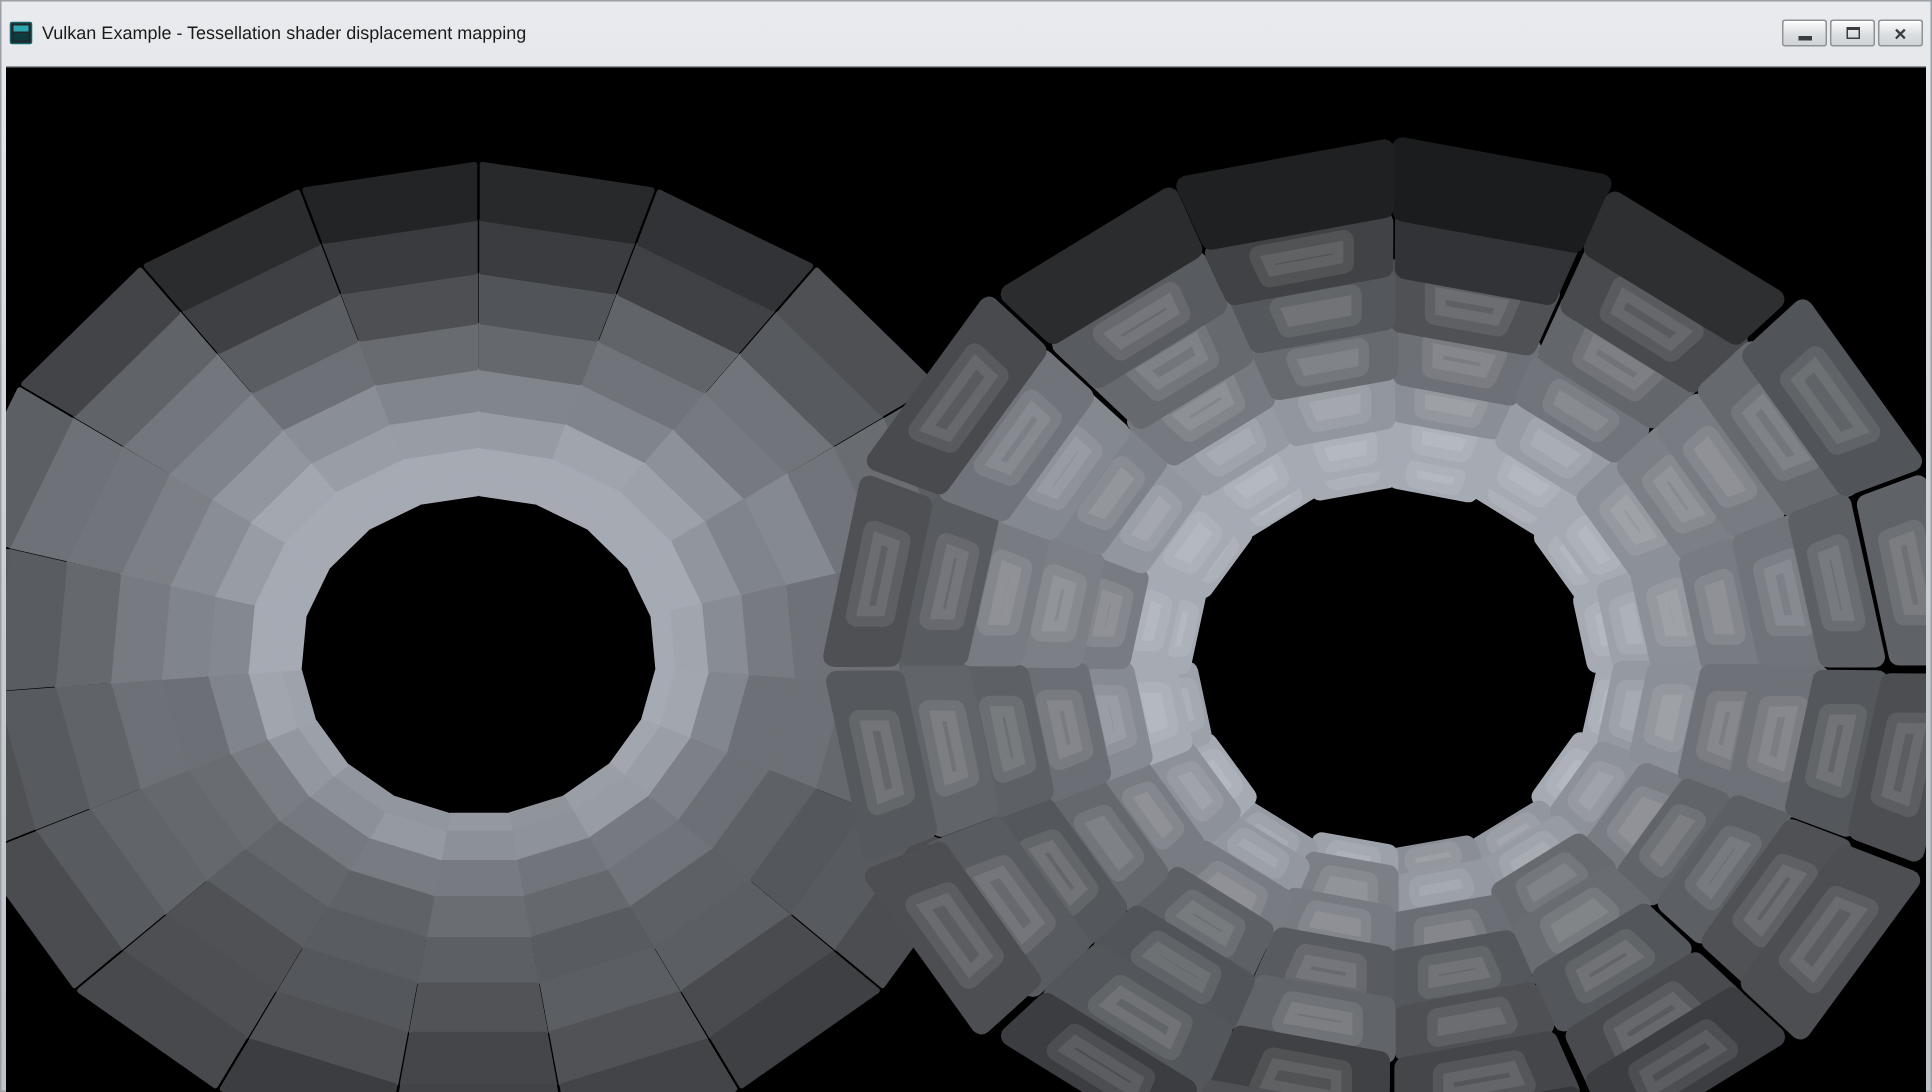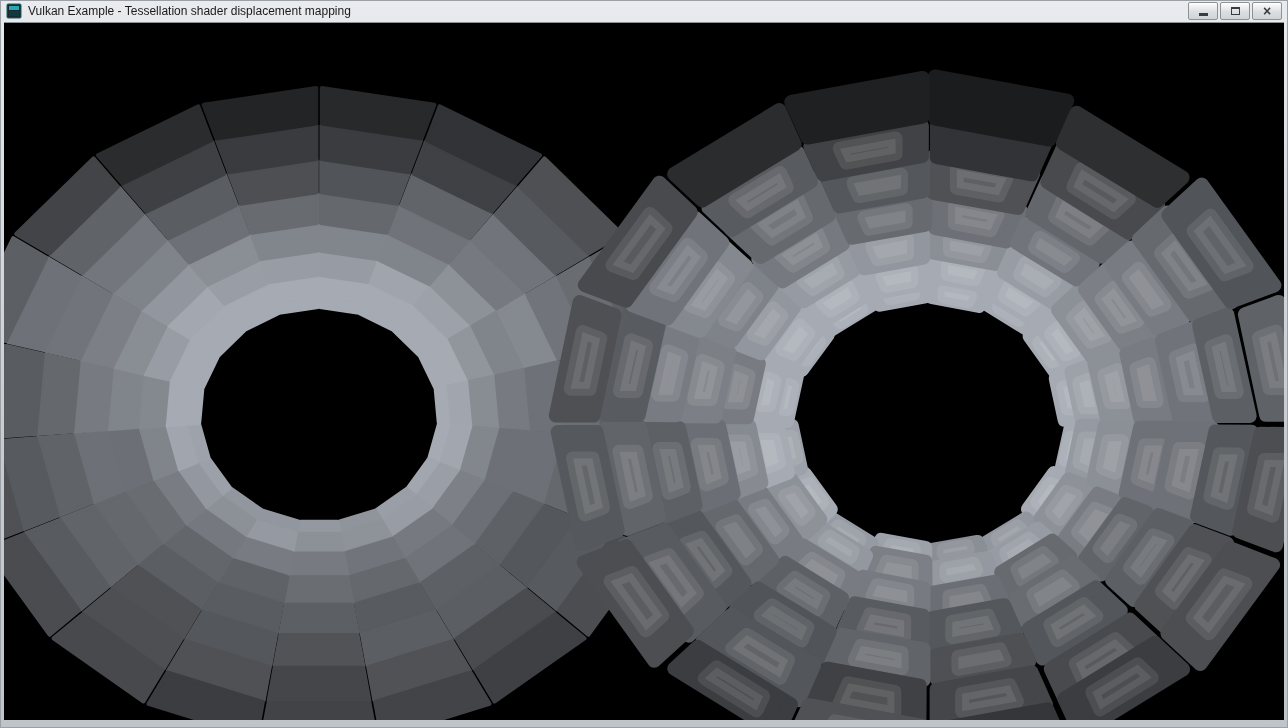--- a/index.html
+++ b/index.html
@@ -6,21 +6,21 @@
   .window{
     box-sizing:border-box;
     width:1288px;height:728px;
     background:linear-gradient(#e9ebee,#c7ccd0 60%,#bfc4c8);
     padding:0 4px 4px 4px;
     font-family:"Liberation Sans", sans-serif;
     position:relative;
     box-shadow:inset 0 0 0 1px #9aa0a5;
   }
   .titlebar{
-    height:22px;
+    height:44px;
     display:flex;
     align-items:center;
     gap:6px;
     padding:0 2px;
     user-select:none;
   }
   .app-icon{
     width:16px;height:16px;
     display:inline-block;
     flex:0 0 auto;

